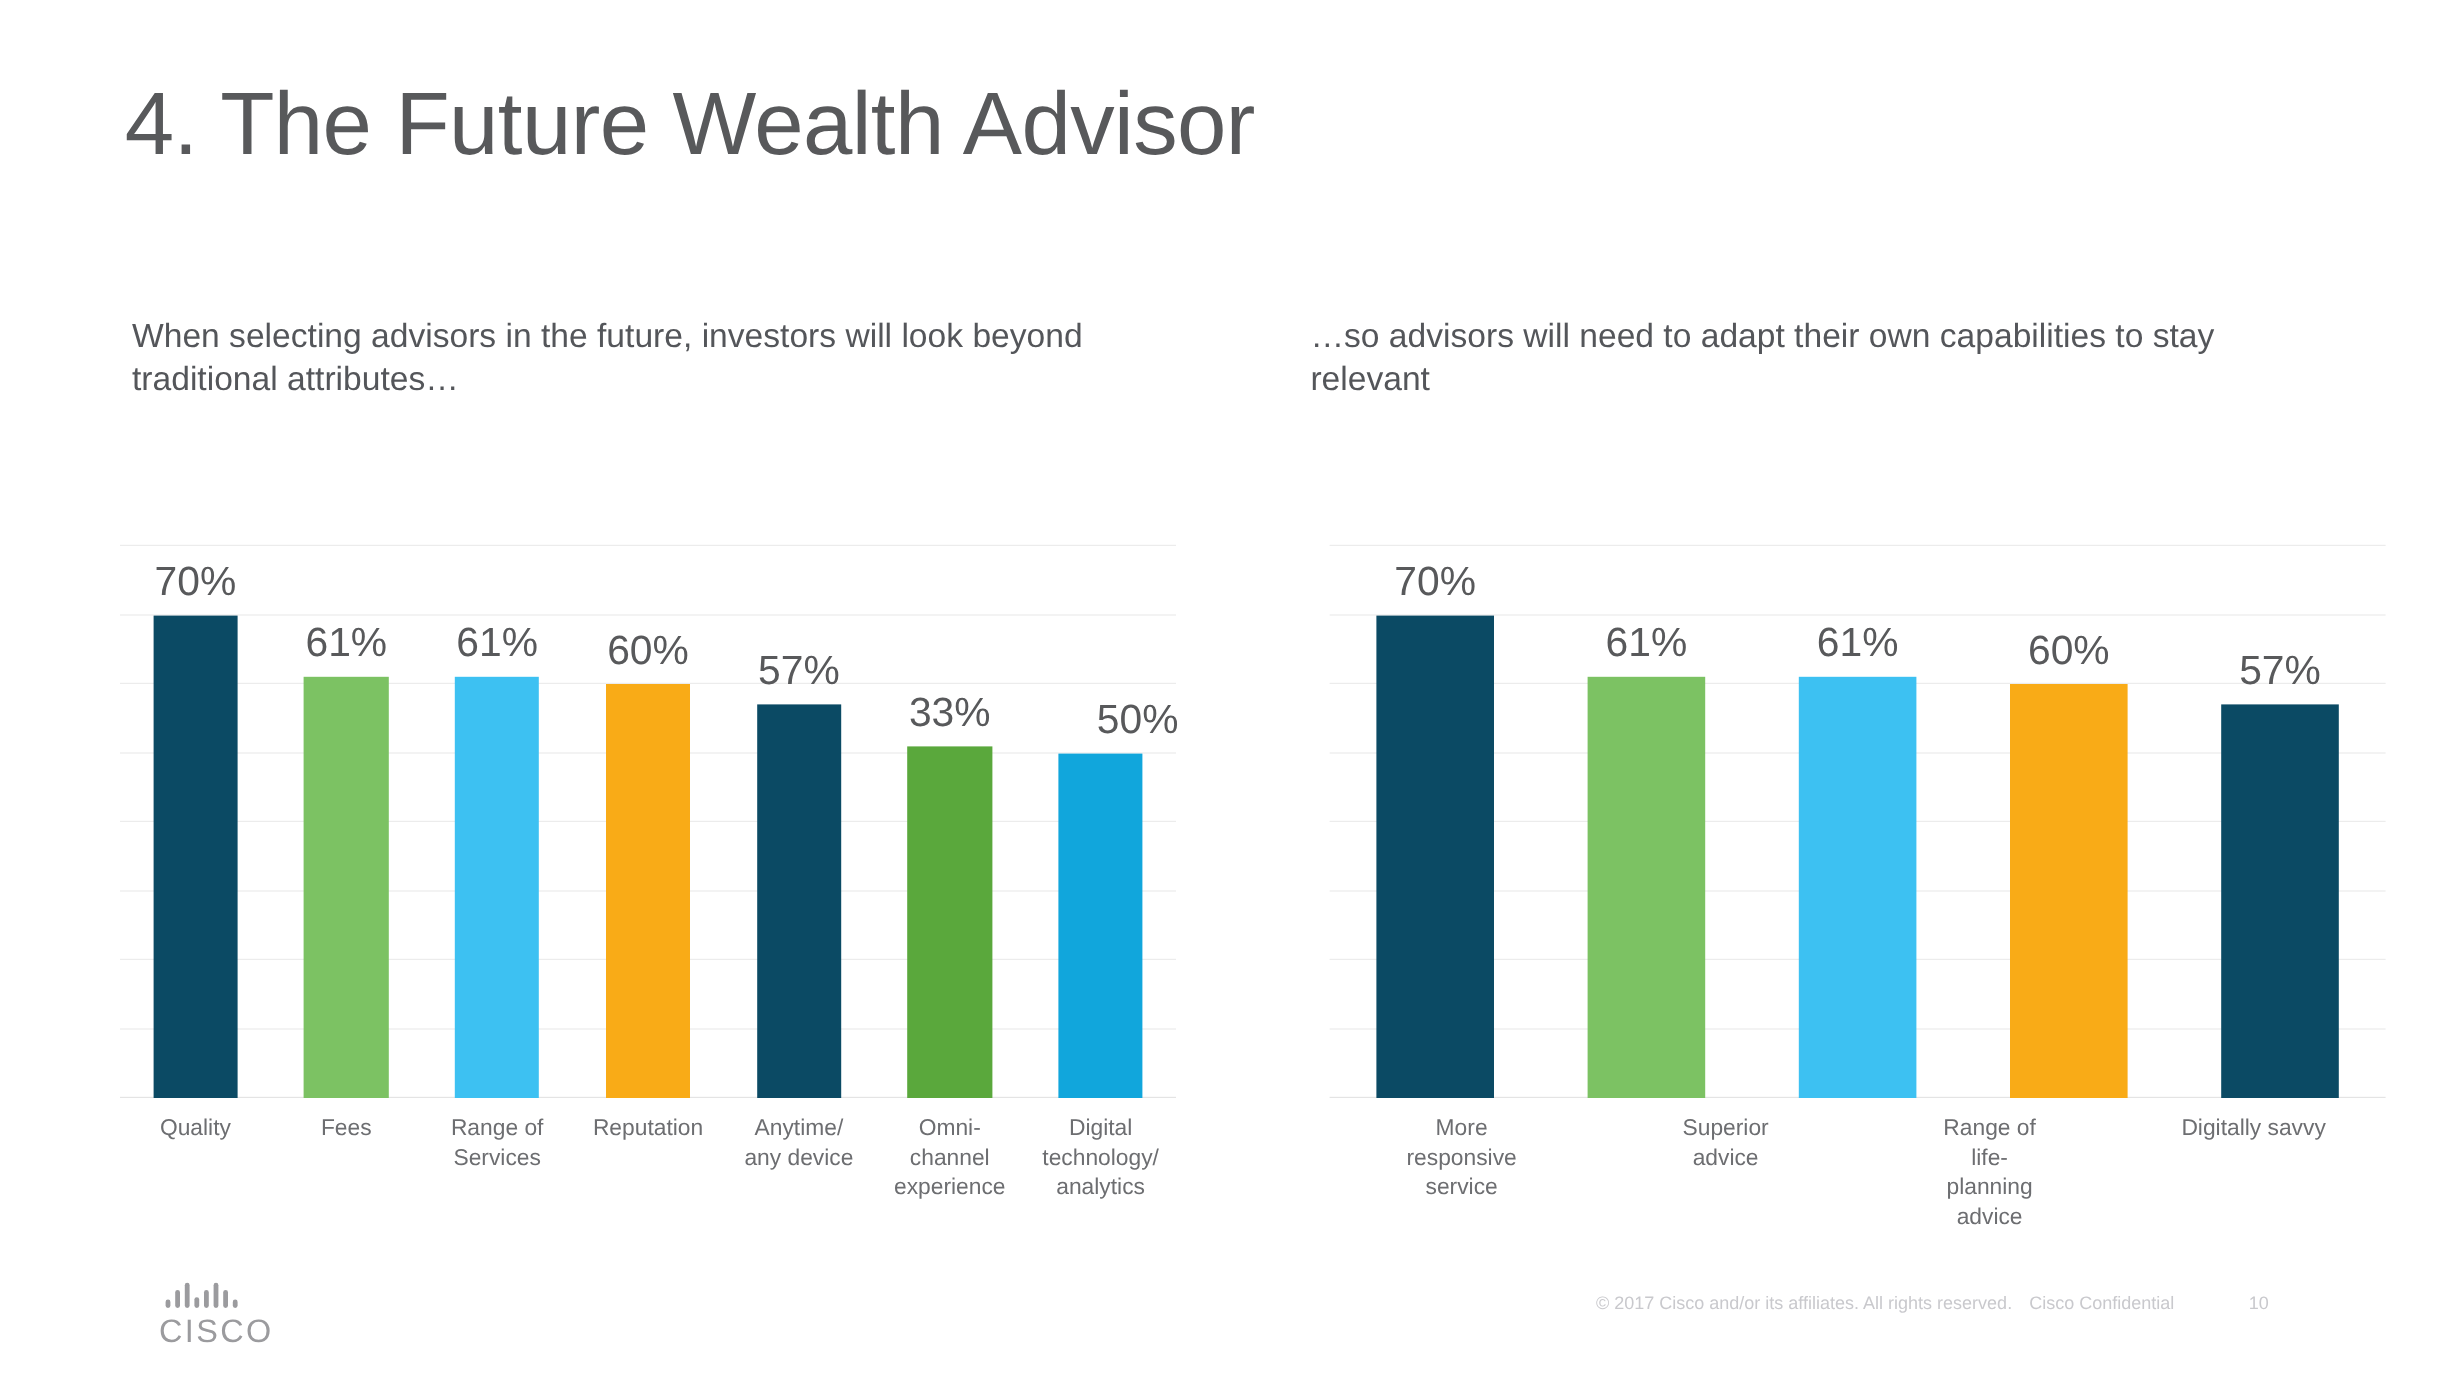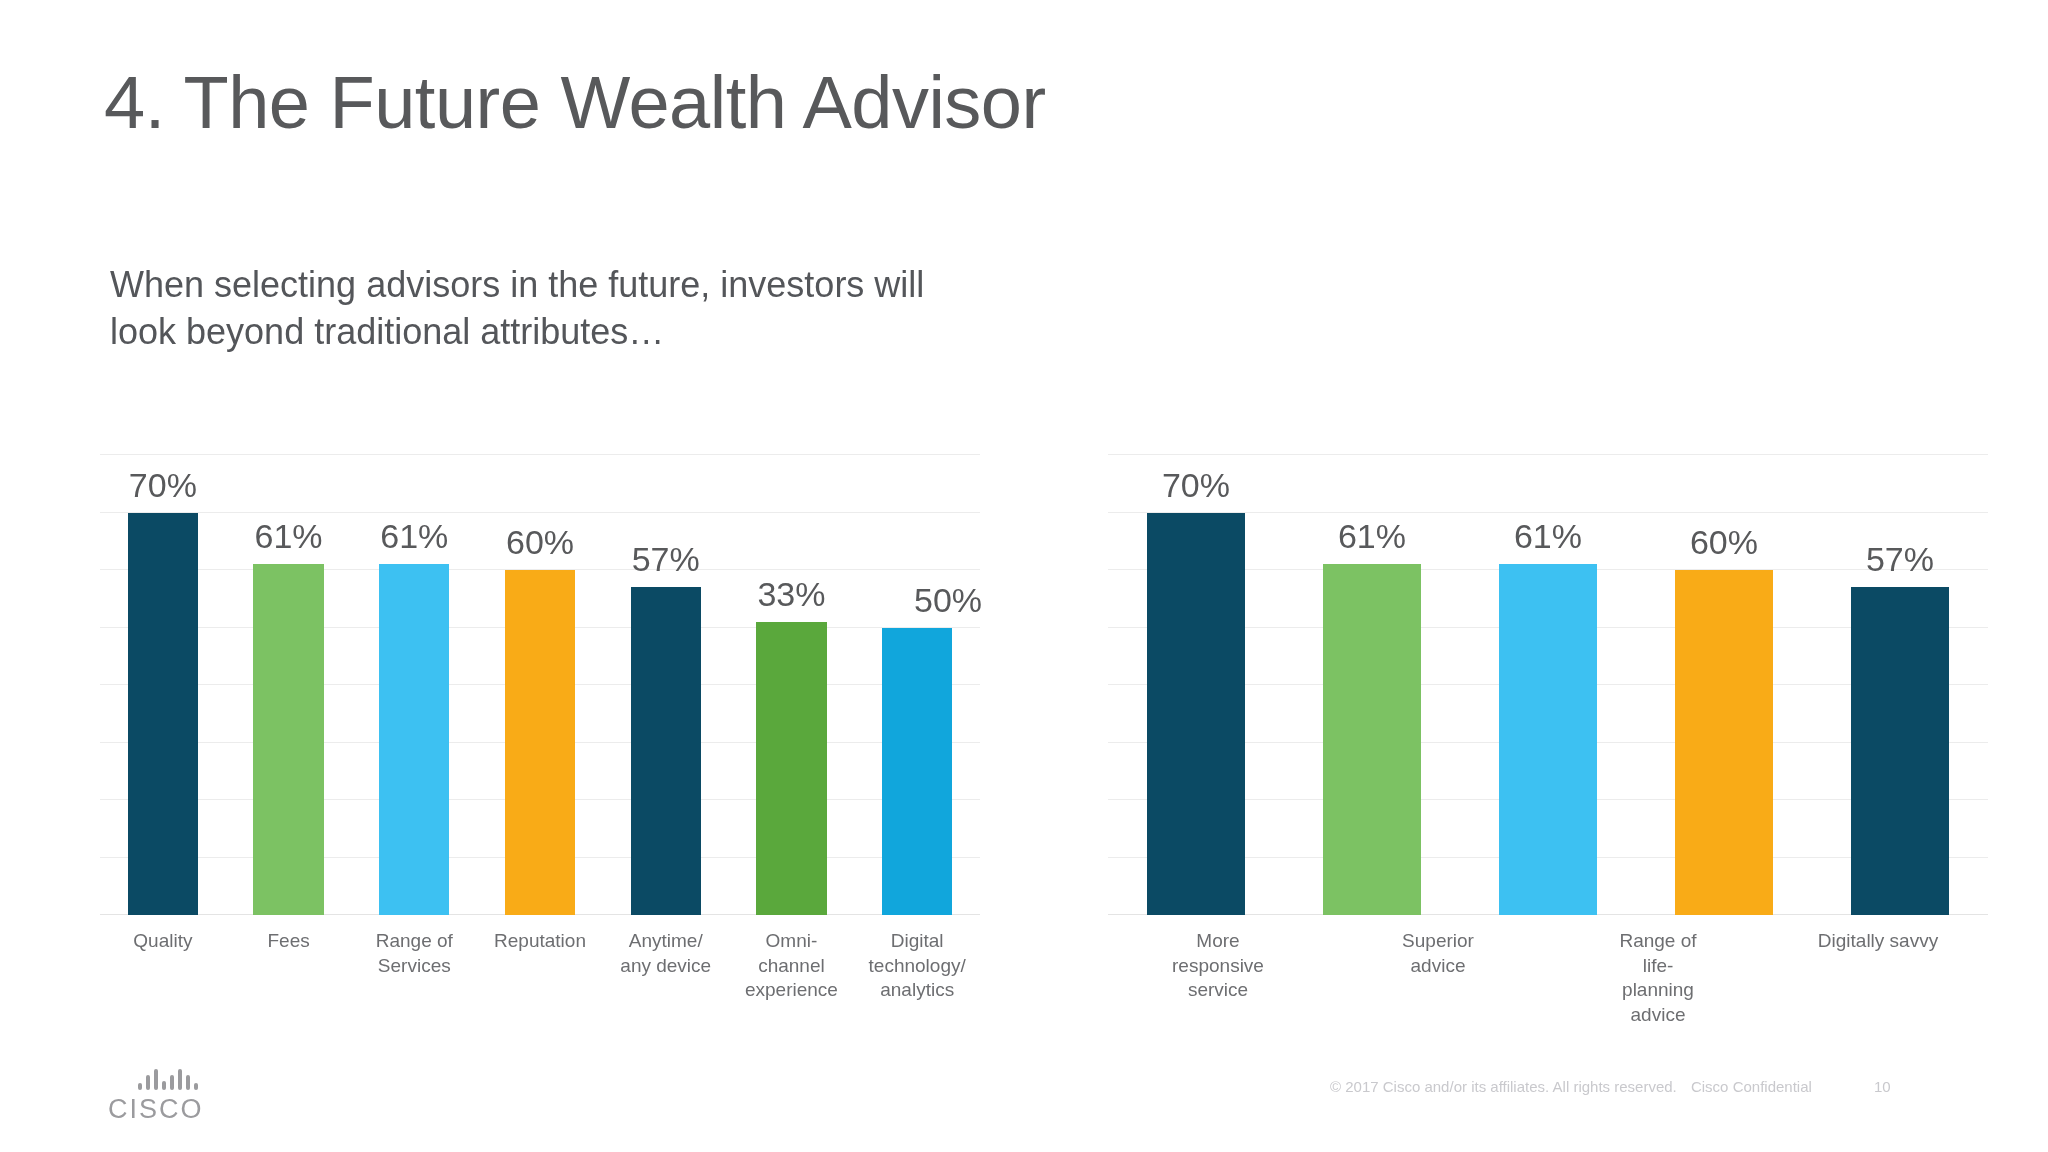--- a/index.html
+++ b/index.html
@@ -28,21 +28,21 @@
     font-weight: 400;
     letter-spacing: -0.5px;
     color: #58595b;
     white-space: nowrap;
     line-height: 1.1;
   }
 
   
   .lead {
     position: absolute;
-    font-size: 36px;
+    font-size: 28px;
     font-weight: 400;
     color: #54565a;
     line-height: 1.30;
   }
   .lead-left  { left: 110px;  top: 262px; width: 830px; }
   .lead-right { left: 1092px; top: 262px; width: 830px; }
 
   
   .chart-panel {
     position: absolute;
@@ -118,21 +118,21 @@
     padding: 0 4px;
     white-space: pre-line;
   }
 
   
   .cisco-logo {
     position: absolute;
     left: 108px;
     top: 1068px;
     width: 120px;
-    text-align: left;
+    text-align: right;
   }
   .cisco-bars {
     display: flex;
     align-items: flex-end;
     justify-content: center;
     gap: 4px;
     height: 22px;
   }
   .cisco-bars i {
     display: block;
@@ -169,20 +169,21 @@
 </style>
 </head>
 <body>
 
 <div class="slide">
 
   <div class="slide-title">4. The Future Wealth Advisor</div>
 
   <div class="lead lead-left">When selecting advisors in the future, investors will look beyond traditional attributes…</div>
 
+  <div class="lead lead-right">…so advisors will need to adapt their own capabilities to stay relevant</div>
 
   <div class="chart-panel chart-left">
     <div class="plot">
       <div class="gridlines">
           <div class="gridline base" style="bottom: 0px;"></div>
           <div class="gridline" style="bottom: 57.5px;"></div>
           <div class="gridline" style="bottom: 115px;"></div>
           <div class="gridline" style="bottom: 172.5px;"></div>
           <div class="gridline" style="bottom: 230px;"></div>
           <div class="gridline" style="bottom: 287.5px;"></div>

